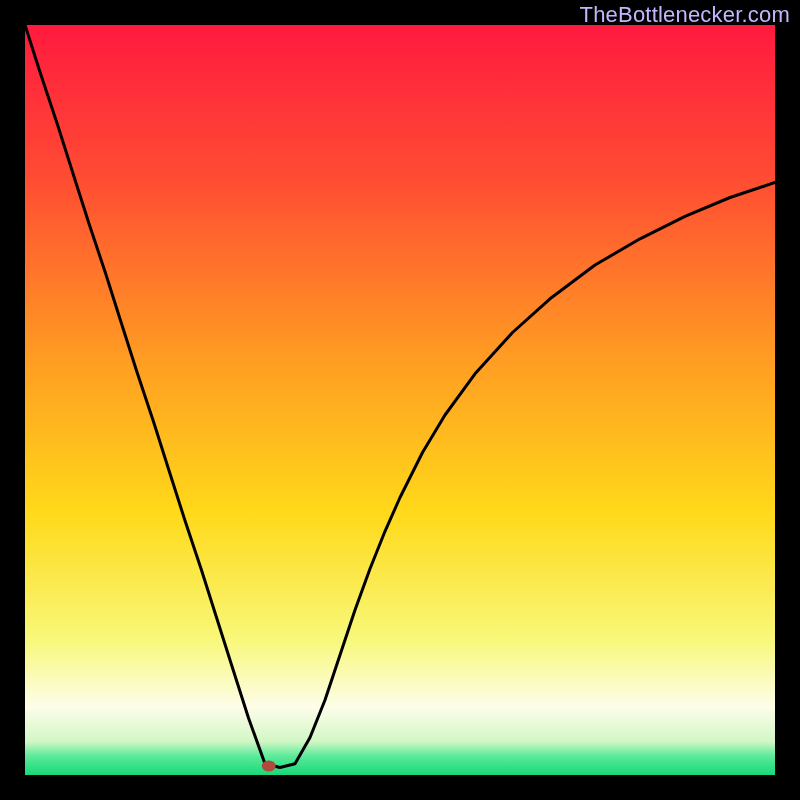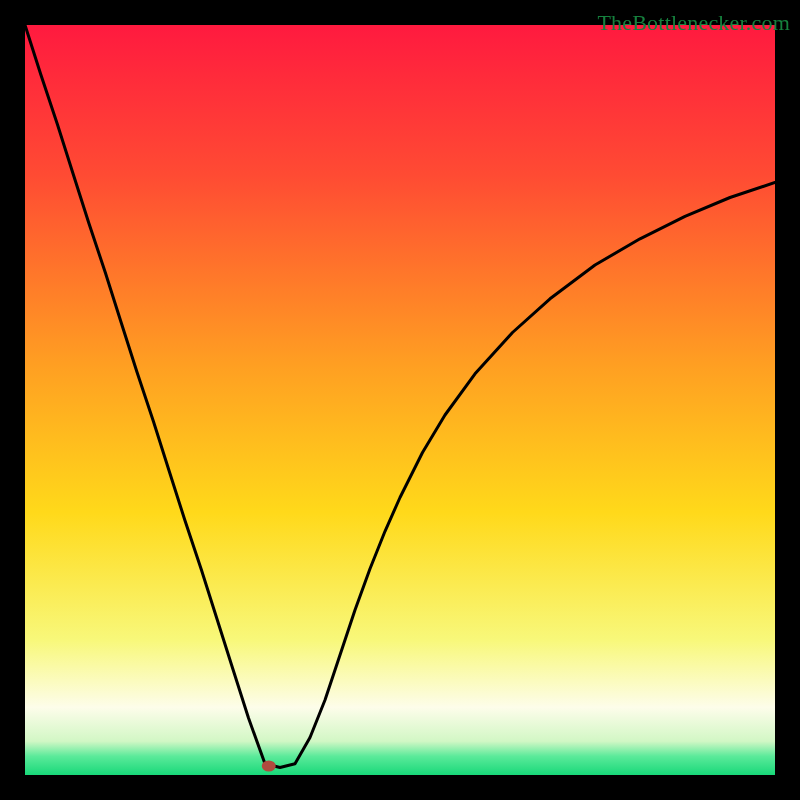--- a/index.html
+++ b/index.html
@@ -20,25 +20,25 @@
   }
   .plot-area {
     position: absolute;
     left: 0;
     top: 0;
     width: 750px;
     height: 750px;
   }
   .watermark {
     position: absolute;
-    top: 10px;
+    top: 2px;
     right: 10px;
-    font-family: Liberation Serif, serif;
+    font-family: Liberation Sans, sans-serif;
     font-size: 22px;
-    color: #15803d;
+    color: #c4b5fd;
     letter-spacing: 0.2px;
   }
 </style>
 </head>
 <body>
 
 <div class="frame">
   <svg class="plot-area" viewBox="0 0 750 750" preserveAspectRatio="none">
     <defs>
       <linearGradient id="bg-grad" x1="0" y1="0" x2="0" y2="1">

